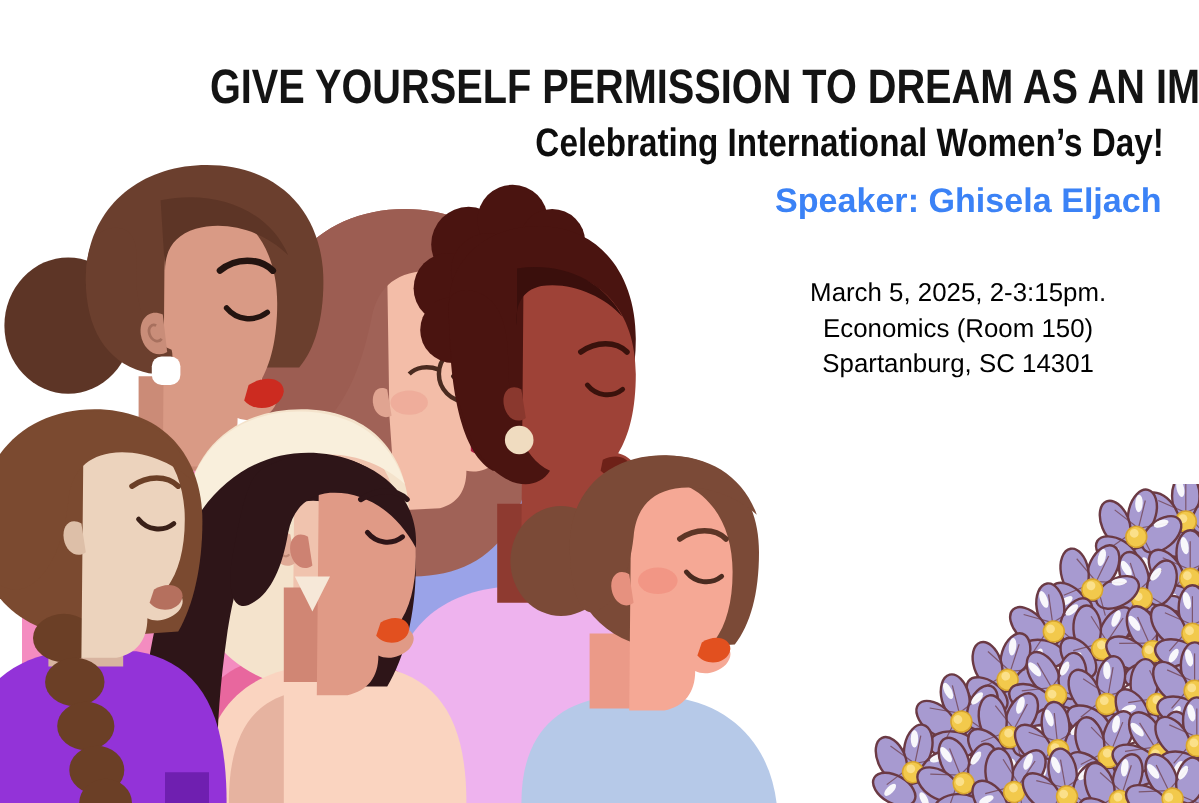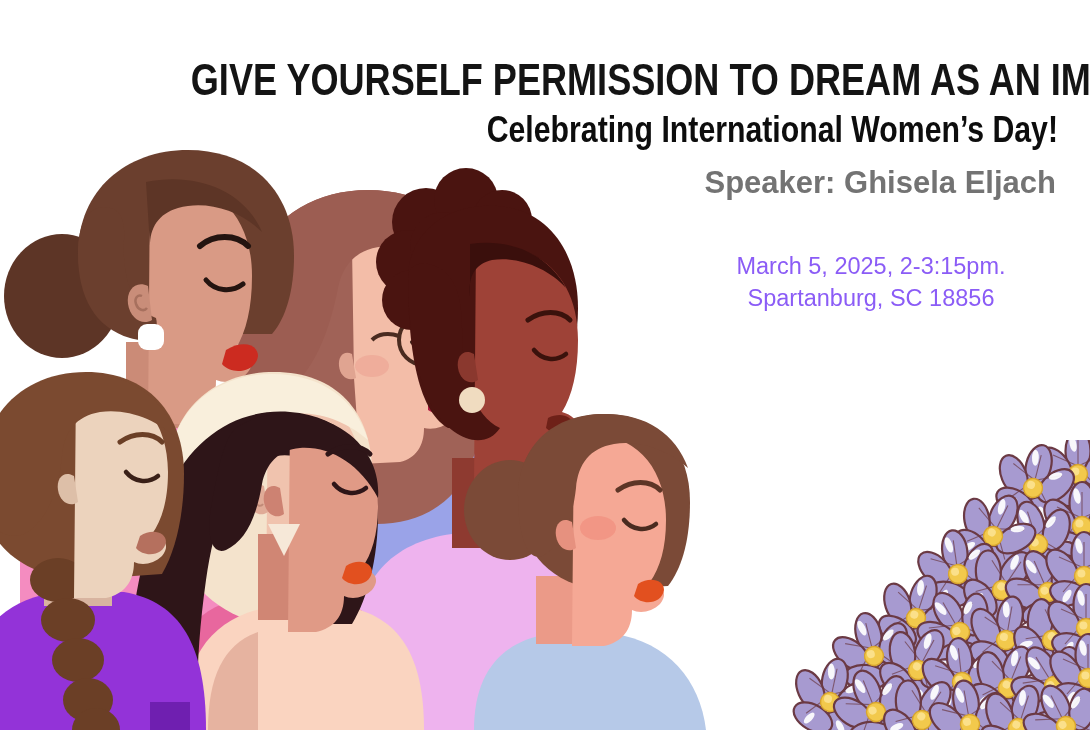--- a/index.html
+++ b/index.html
@@ -30,28 +30,28 @@
     font-weight:700;
     transform:scaleX(.84);
     transform-origin:100% 50%;
     color:#0d0d0d;
   }
   #speaker{
     left:0;top:164px;width:1056px;
     text-align:right;
     font-size:31px;line-height:38px;
     font-weight:700;
-    color:#737373;
+    color:#3b82f6;
   }
   #details{
     left:690px;top:250px;width:362px;
     text-align:center;
     font-size:23.5px;line-height:32px;
     font-weight:400;
-    color:#8b5cf6;
+    color:#000000;
     white-space:normal;
   }
   #details div{white-space:nowrap;}
 </style>
 </head>
 <body>
 
 <div id="poster">
 
   <svg id="women-art" viewBox="0 0 710 602" preserveAspectRatio="none" xmlns="http://www.w3.org/2000/svg">
@@ -353,16 +353,17 @@
       <use href="#daisy" x="276" y="286" transform="rotate(-26 276 286)"></use>
     </g>
   </svg>
 
   <div class="txt" id="headline">GIVE YOURSELF PERMISSION TO DREAM AS AN IMMIGRANT</div>
   <div class="txt" id="subhead">Celebrating International Women’s Day!</div>
   <div class="txt" id="speaker">Speaker: Ghisela Eljach</div>
 
   <div class="txt" id="details">
     <div>March 5, 2025,  2-3:15pm.</div>
-    <div>Spartanburg, SC 18856</div>
+    <div>Economics (Room 150)</div>
+    <div>Spartanburg, SC 14301</div>
   </div>
 
 </div>
 
 </body></html>

